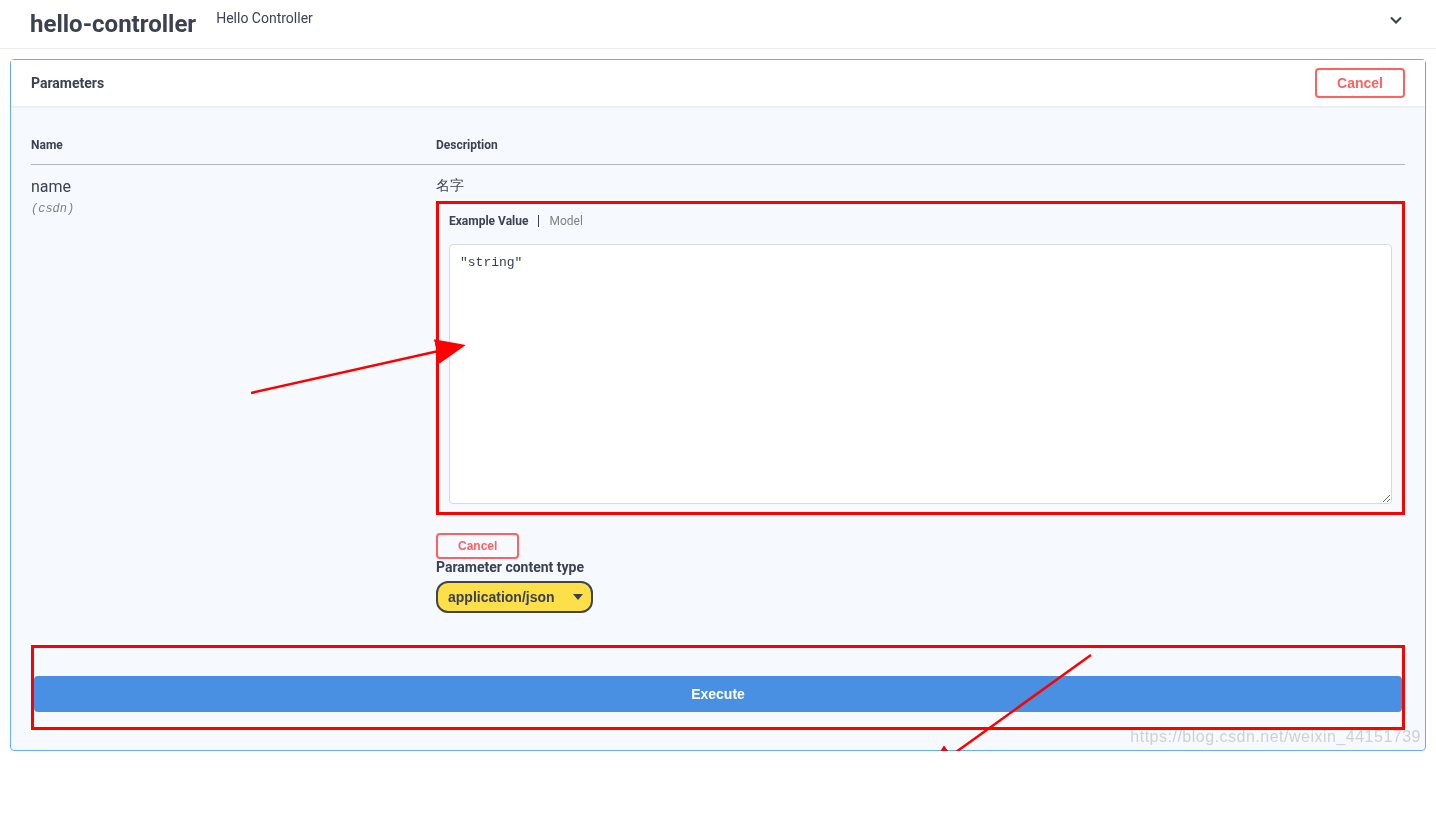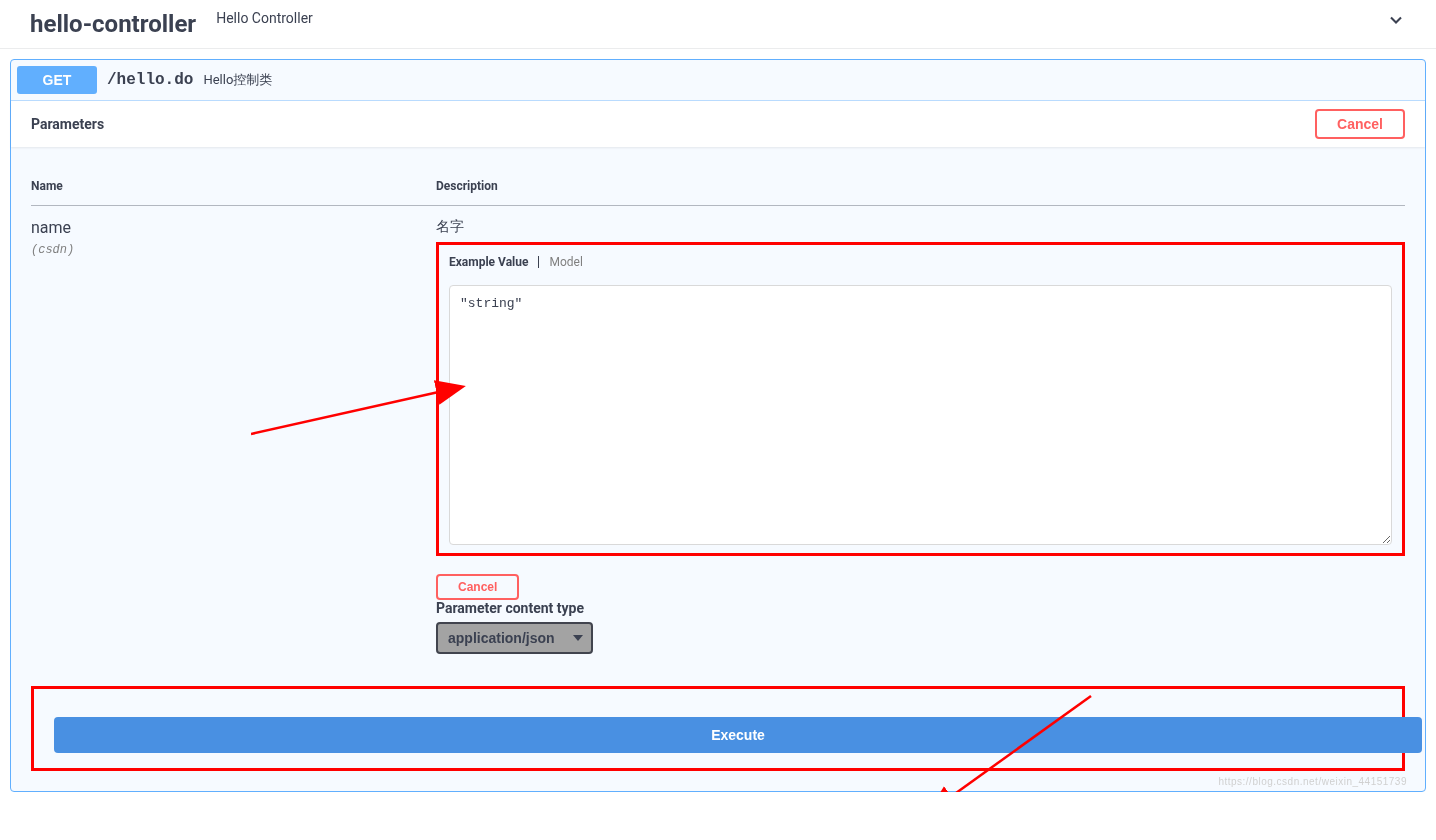--- a/index.html
+++ b/index.html
@@ -182,26 +182,26 @@
     }
     .content-type-label {
       font-size: 14px;
       font-weight: 700;
       color: #3b4151;
       margin-bottom: 6px;
       display: block;
     }
     .content-type-select {
       border: 2px solid #41444e;
-      border-radius: 4px;
+      border-radius: 12px;
       padding: 6px 36px 6px 10px;
       font-size: 14px;
       font-weight: 700;
       color: #3b4151;
-      background: #a3a3a3;
+      background: #fde047;
       appearance: none;
       -webkit-appearance: none;
       cursor: pointer;
       position: relative;
     }
     .select-wrap {
       position: relative;
       display: inline-block;
     }
     .select-wrap::after {
@@ -229,59 +229,53 @@
       width: 100%;
       background: #4990e2;
       color: #fff;
       border: none;
       font-weight: 700;
       font-size: 14px;
       padding: 10px 0;
       border-radius: 4px;
       cursor: pointer;
       font-family: sans-serif;
-      margin-left: 20px;
     }
     .cancel2-wrap { margin-top: 18px; }
     .arrow-svg {
       position: absolute;
       pointer-events: none;
       z-index: 10;
     }
     .watermark {
       position: absolute;
-      right: 18px;
+      right: 4px;
       bottom: 4px;
       color: #d0d0d0;
-      font-size: 10px;
+      font-size: 16px;
       font-family: sans-serif;
       letter-spacing: 0.5px;
     }
     .opblock-inner { position: relative; }
   </style>
 </head>
 <body>
 
 <div class="tag-header">
   <span class="tag-name">hello-controller</span>
   <span class="tag-desc">Hello Controller</span>
   <span class="chevron">
     <svg viewBox="0 0 24 24" fill="none" stroke="#3b4151" stroke-width="2.5">
         <polyline points="6 9 12 15 18 9"></polyline>
       </svg>
   </span>
 </div>
 
 <div class="op-container">
   <div class="opblock">
-    <div class="opblock-summary">
-      <span class="method-badge">GET</span>
-      <span class="op-path">/hello.do</span>
-      <span class="op-summary">Hello控制类</span>
-    </div>
 
     <div class="opblock-inner">
       <div class="params-header">
         <span class="params-title">Parameters</span>
         <button class="cancel-btn">Cancel</button>
       </div>
 
       <div class="params-body">
         <table class="params-table">
           <thead>

